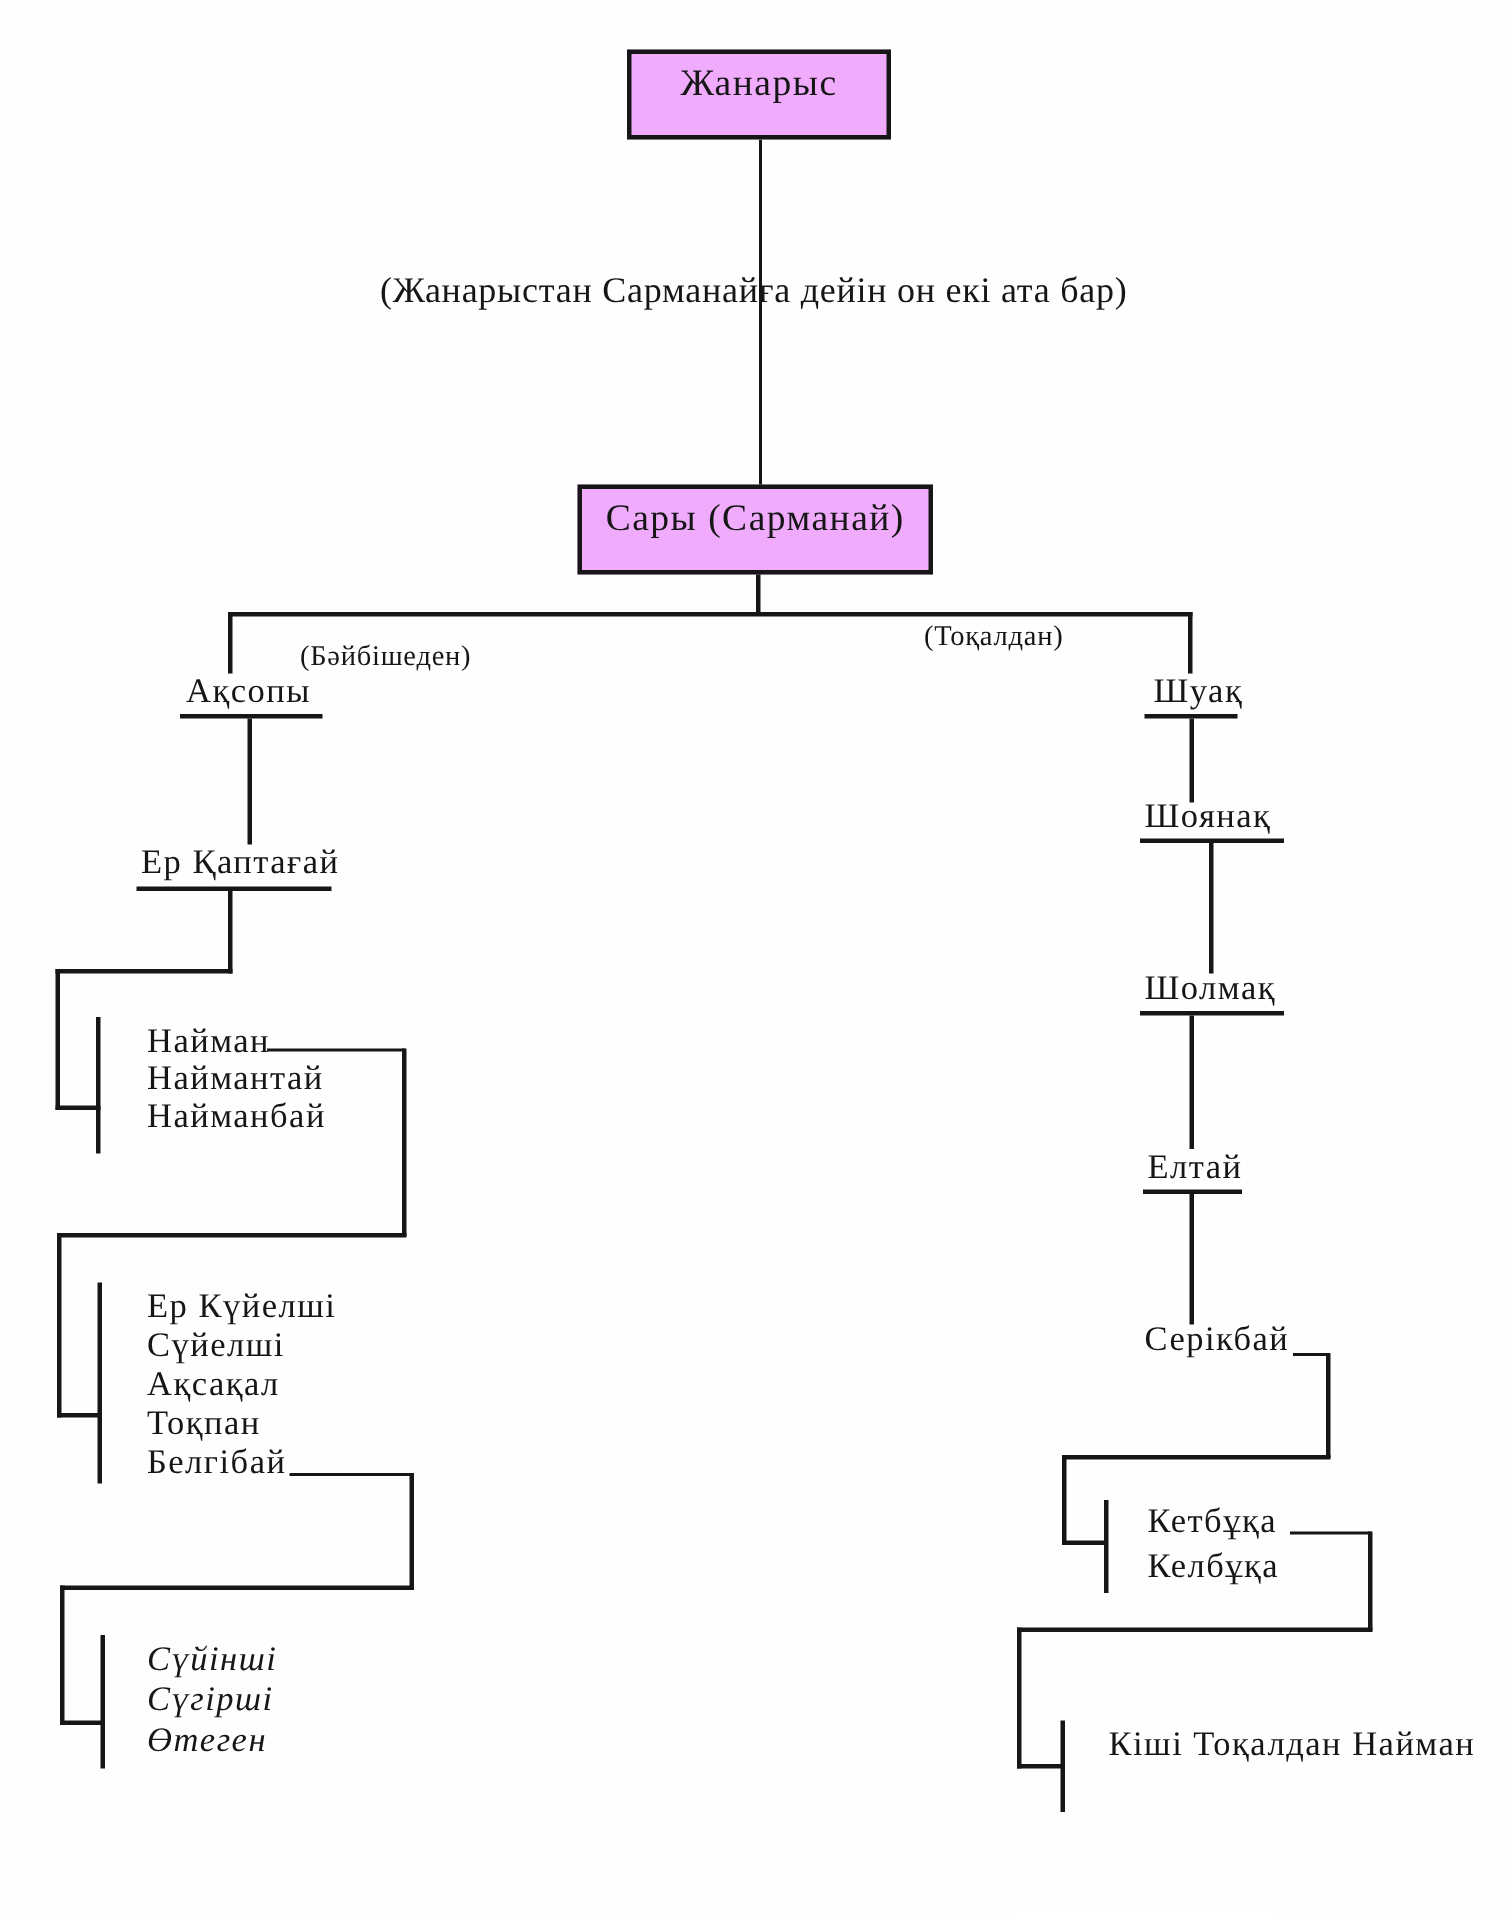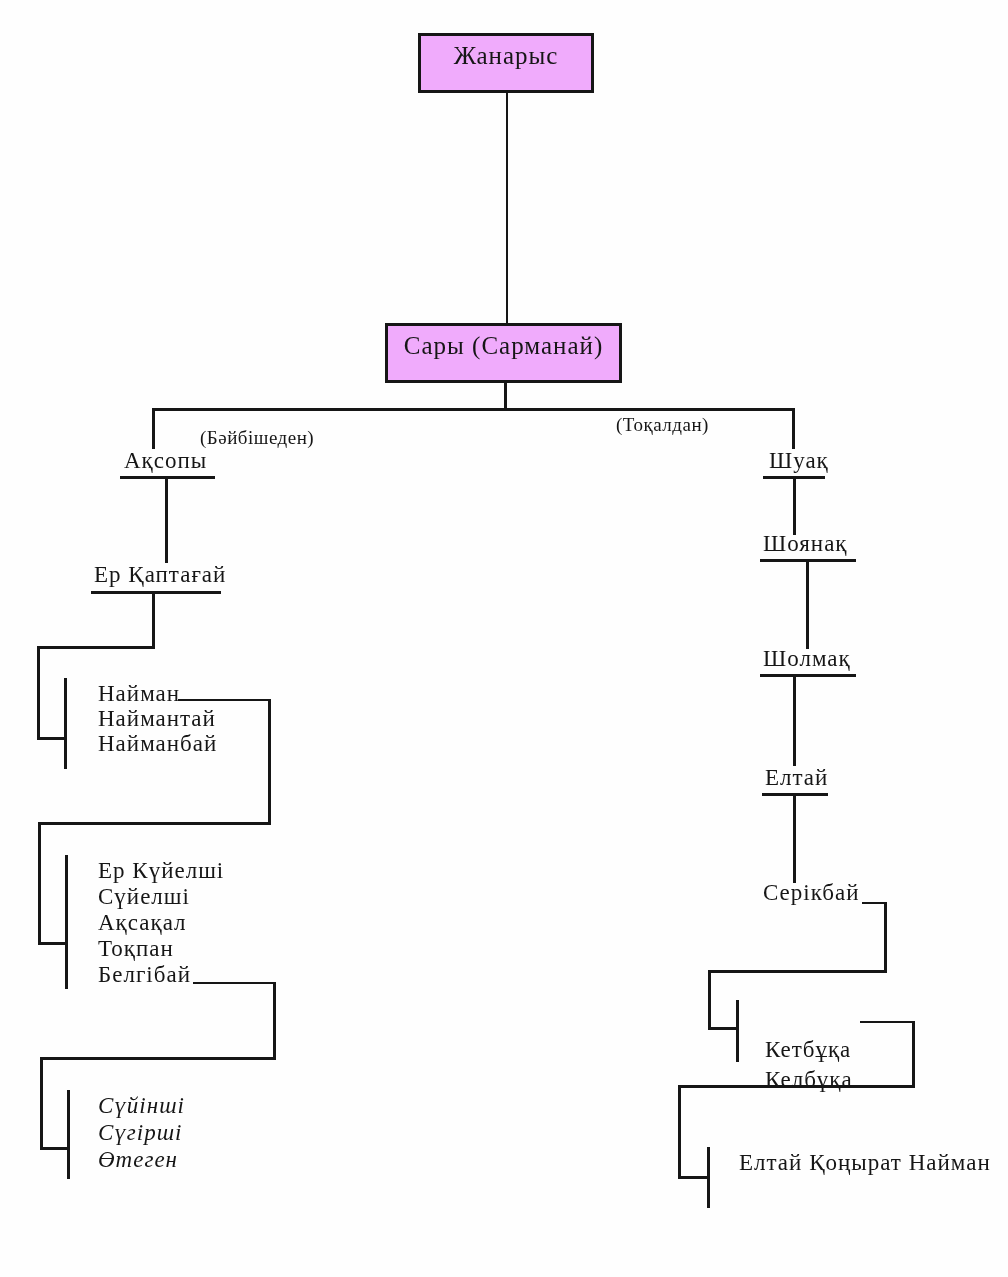--- a/index.html
+++ b/index.html
@@ -120,20 +120,23 @@
   <i class="ln" style="left:912px; top:1021px; width:3px;  height:66px;"></i>
   <i class="ln" style="left:678px; top:1085px; width:237px; height:3px;"></i>
   <i class="ln" style="left:678px; top:1085px; width:3px;  height:94px;"></i>
   <i class="ln" style="left:678px; top:1176px; width:30px;  height:3px;"></i>
   <i class="ln" style="left:707px; top:1147px; width:3px;  height:61px;"></i>
 
   <div class="node-box" style="left:418px; top:33px; width:176px; height:60px;">
     <span>Жанарыс</span>
   </div>
 
+  <div class="note" style="left:230px; top:181px; width:545px;">
+    <span>(Жанарыстан Сарманайға дейін он екі ата бар)</span>
+  </div>
 
   <div class="node-box" style="left:385px; top:323px; width:237px; height:60px;">
     <span>Сары (Сарманай)</span>
   </div>
 
   <div class="branch-label" style="left:200px; top:427px;">
     <span>(Бәйбішеден)</span>
   </div>
   <div class="branch-label" style="left:616px; top:414px;">
     <span>(Тоқалдан)</span>
@@ -175,22 +178,22 @@
   <div class="name" style="left:763px; top:646px;">
     <span>Шолмақ</span>
   </div>
   <div class="name" style="left:765px; top:765px;">
     <span>Елтай</span>
   </div>
   <div class="name" style="left:763px; top:880px;">
     <span>Серікбай</span>
   </div>
 
-  <div class="group lh30" style="left:765px; top:999px;margin-top:36px;">
+  <div class="group lh30" style="left:765px; top:999px;">
     <div>Кетбұқа</div>
     <div>Келбұқа</div>
   </div>
 
   <div class="group lh31" style="left:739px; top:1147px;">
-    <div>Елтай Қоңырат Найман</div>
+    <div>Кіші Тоқалдан Найман</div>
   </div>
 
 </div>
 
 </body></html>

